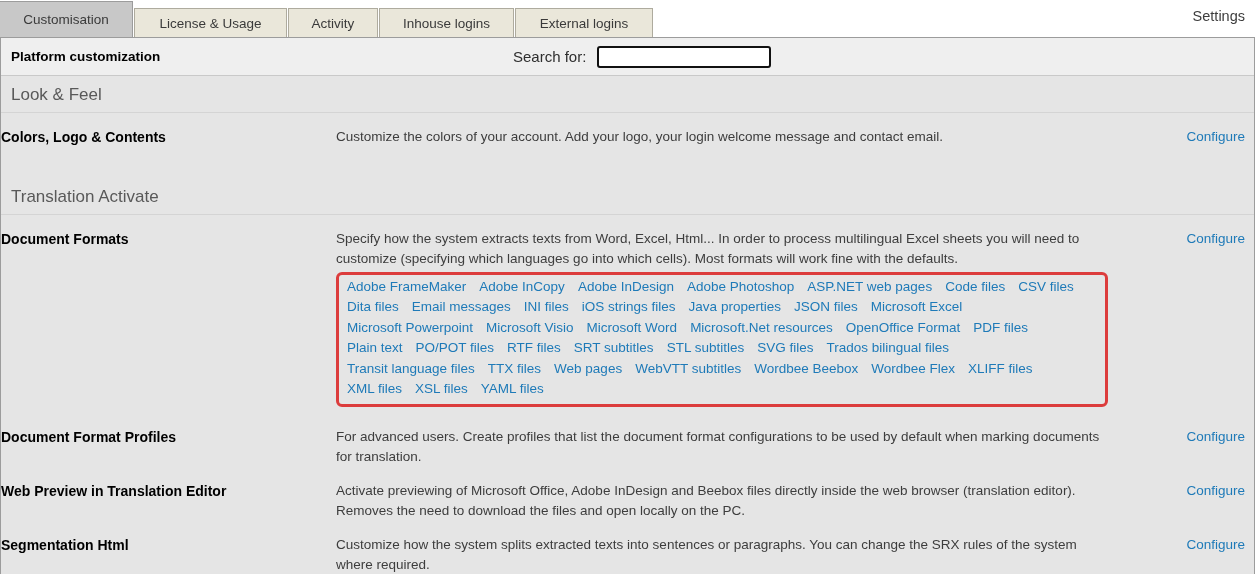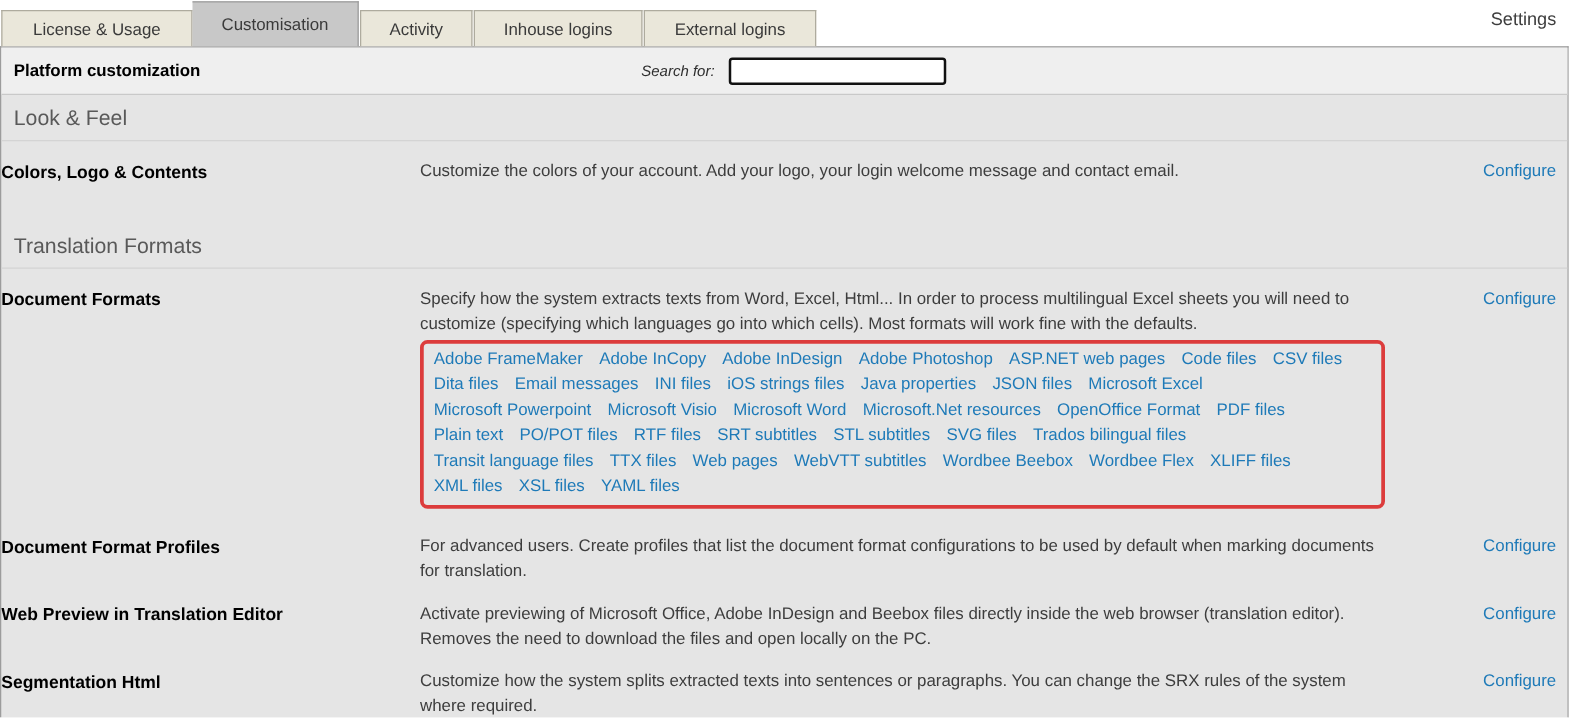--- a/index.html
+++ b/index.html
@@ -72,21 +72,21 @@
     padding-left: 10px;
   }
   .search-group {
     position: absolute;
     left: 512px;
     top: 0;
     height: 100%;
     display: flex;
     align-items: center;
   }
-  .search-label { font-size: 12px; color: #2e2e2e; margin-right: 11px; font-style: italic; }
+  .search-label { font-size: 15px; color: #2e2e2e; margin-right: 11px; }
   .search-input {
     width: 174px;
     height: 22px;
     border: 2px solid #111;
     border-radius: 3px;
     font-size: 13px;
     padding: 1px 4px;
     outline: none;
     font-family: "Liberation Sans", sans-serif;
   }
@@ -144,22 +144,22 @@
     text-decoration: none;
     line-height: 20.5px;
     margin-right: 13px;
     white-space: nowrap;
   }
 </style>
 </head>
 <body>
 
 <div class="tabbar">
+  <div class="tab active tab-0">Customisation</div>
   <div class="tab tab-1">License &amp; Usage</div>
-  <div class="tab active tab-0">Customisation</div>
   <div class="tab tab-2">Activity</div>
   <div class="tab tab-3">Inhouse logins</div>
   <div class="tab tab-4">External logins</div>
   <div class="settings-label">Settings</div>
 </div>
 
 <div class="panel">
 
   <div class="header-bar">
     <div class="header-title">Platform customization</div>
@@ -172,21 +172,21 @@
   <div class="section-title">Look &amp; Feel</div>
 
   <div class="item-row row-colors">
     <div class="item-label">Colors, Logo &amp; Contents</div>
     <div class="item-desc">Customize the colors of your account. Add your logo, your login welcome message and contact email.</div>
     <div class="item-action">
       <a href="#" class="configure-link">Configure</a>
     </div>
   </div>
 
-  <div class="section-title spaced">Translation Formats</div>
+  <div class="section-title spaced">Translation Activate</div>
 
   <div class="item-row row-formats">
     <div class="item-label">Document Formats</div>
     <div>
       <div class="item-desc">Specify how the system extracts texts from Word, Excel, Html... In order to process multilingual Excel sheets you will need to customize (specifying which languages go into which cells). Most formats will work fine with the defaults.</div>
       <div class="highlight-box"><a href="#" class="fmt-link">Adobe FrameMaker</a><a href="#" class="fmt-link">Adobe InCopy</a><a href="#" class="fmt-link">Adobe InDesign</a><a href="#" class="fmt-link">Adobe Photoshop</a><a href="#" class="fmt-link">ASP.NET web pages</a><a href="#" class="fmt-link">Code files</a><a href="#" class="fmt-link">CSV files</a><a href="#" class="fmt-link">Dita files</a><a href="#" class="fmt-link">Email messages</a><a href="#" class="fmt-link">INI files</a><a href="#" class="fmt-link">iOS strings files</a><a href="#" class="fmt-link">Java properties</a><a href="#" class="fmt-link">JSON files</a><a href="#" class="fmt-link">Microsoft Excel</a><a href="#" class="fmt-link">Microsoft Powerpoint</a><a href="#" class="fmt-link">Microsoft Visio</a><a href="#" class="fmt-link">Microsoft Word</a><a href="#" class="fmt-link">Microsoft.Net resources</a><a href="#" class="fmt-link">OpenOffice Format</a><a href="#" class="fmt-link">PDF files</a><a href="#" class="fmt-link">Plain text</a><a href="#" class="fmt-link">PO/POT files</a><a href="#" class="fmt-link">RTF files</a><a href="#" class="fmt-link">SRT subtitles</a><a href="#" class="fmt-link">STL subtitles</a><a href="#" class="fmt-link">SVG files</a><a href="#" class="fmt-link">Trados bilingual files</a><a href="#" class="fmt-link">Transit language files</a><a href="#" class="fmt-link">TTX files</a><a href="#" class="fmt-link">Web pages</a><a href="#" class="fmt-link">WebVTT subtitles</a><a href="#" class="fmt-link">Wordbee Beebox</a><a href="#" class="fmt-link">Wordbee Flex</a><a href="#" class="fmt-link">XLIFF files</a><a href="#" class="fmt-link">XML files</a><a href="#" class="fmt-link">XSL files</a><a href="#" class="fmt-link">YAML files</a></div>
     </div>
     <div class="item-action">
       <a href="#" class="configure-link">Configure</a>
     </div>

